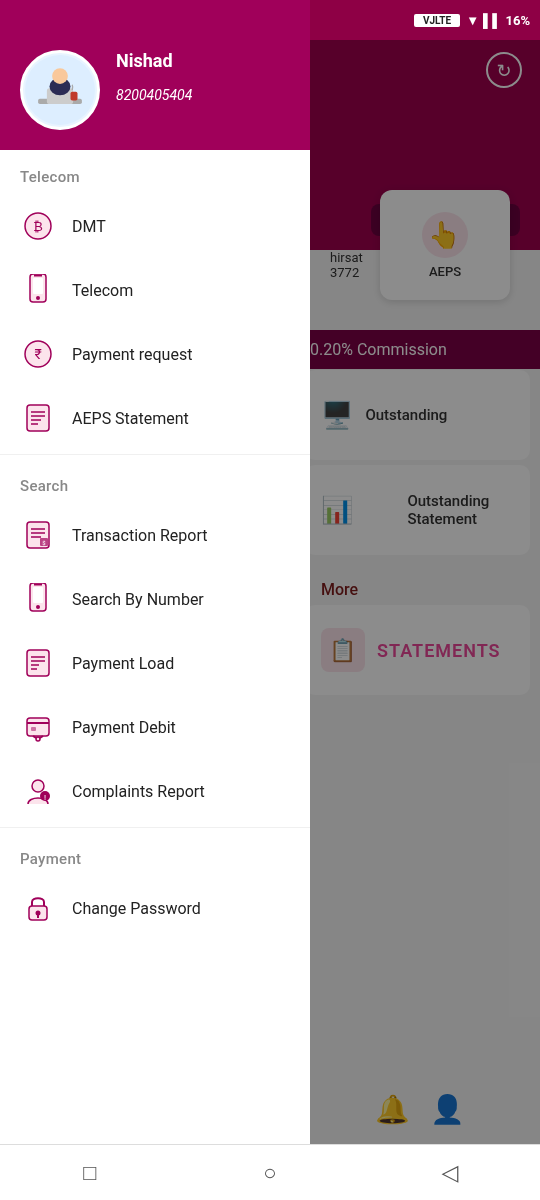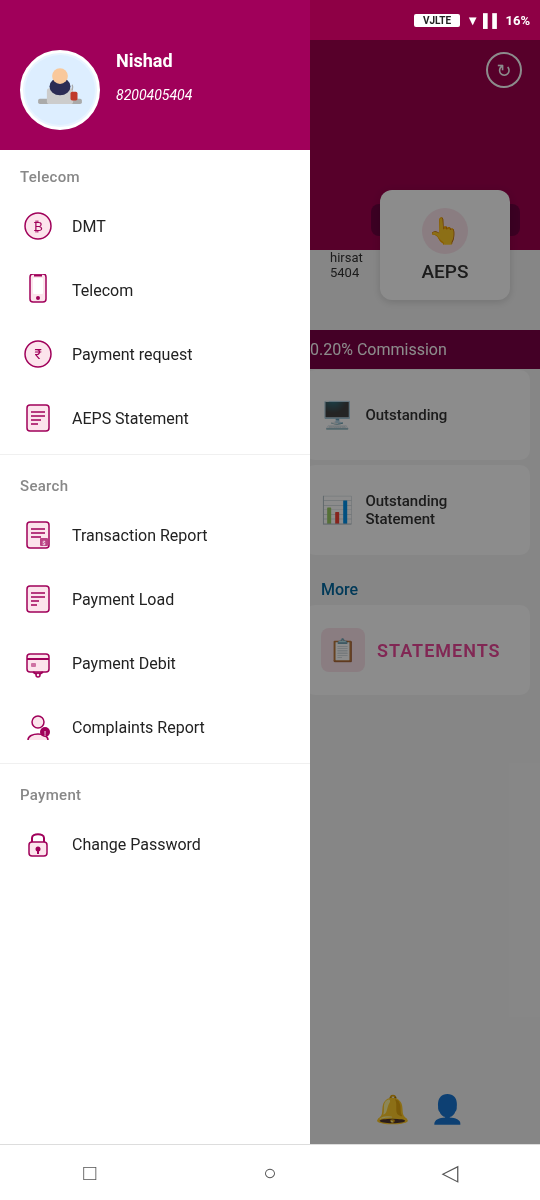--- a/index.html
+++ b/index.html
@@ -210,41 +210,41 @@
     </div>
   </div>
 
   <div style="position:absolute;top:40px;left:0;width:540px;height:210px;background:#9e004e;z-index:2;">
     <div class="bg-refresh" style="position:absolute;top:12px;right:18px;">↻</div>
     <div style="position:absolute;bottom:14px;right:20px;background:#6d0040;border-radius:8px;padding:7px 16px;color:white;font-size:15px;font-weight:bold;">AEPS : ₹ 2033.27</div>
   </div>
 
   <div style="position:absolute;top:190px;right:30px;background:white;border-radius:12px;width:130px;height:110px;display:flex;flex-direction:column;align-items:center;justify-content:center;gap:6px;z-index:3;box-shadow:0 2px 8px rgba(0,0,0,0.15);">
     <div style="width:46px;height:46px;border-radius:50%;background:#fce4ec;display:flex;align-items:center;justify-content:center;font-size:26px;">👆</div>
-    <div style="font-size:19px;color:#333;font-weight:500;">AEPS</div>
+    <div style="font-size:13px;color:#333;font-weight:500;">AEPS</div>
   </div>
 
   <div style="position:absolute;top:250px;left:330px;color:#333;font-size:13px;z-index:3;">
     <div>hirsat</div>
-    <div>5404</div>
+    <div>3772</div>
   </div>
 
   <div style="position:absolute;top:330px;left:300px;right:0;background:#7d0045;color:white;padding:10px;font-size:16px;z-index:3;">0.20% Commission</div>
 
   <div style="position:absolute;top:360px;left:305px;right:10px;background:white;border-radius:10px;height:90px;display:flex;align-items:center;padding:0 16px;gap:12px;z-index:3;margin-top:10px;">
     <div style="font-size:26px;color:#a0005a;">🖥️</div>
     <div style="font-size:15px;color:#333;font-weight:500;">Outstanding</div>
   </div>
 
   <div style="position:absolute;top:465px;left:305px;right:10px;background:white;border-radius:10px;height:90px;display:flex;align-items:center;padding:0 16px;gap:12px;z-index:3;">
     <div style="font-size:26px;color:#a0005a;">📊</div>
-    <div style="font-size:15px;color:#333;font-weight:500;">Outstanding Statement</div>
-  </div>
-
-  <div style="position:absolute;top:570px;left:305px;right:0;padding:10px 16px;font-size:16px;font-weight:500;color:#0369a1;z-index:3;">More</div>
+    <div style="font-size:15px;color:#333;font-weight:500;margin-left:42px;">Outstanding Statement</div>
+  </div>
+
+  <div style="position:absolute;top:570px;left:305px;right:0;padding:10px 16px;font-size:16px;font-weight:500;color:#7f1d1d;z-index:3;">More</div>
 
   <div style="position:absolute;top:605px;left:305px;right:10px;background:white;border-radius:10px;height:90px;display:flex;align-items:center;padding:0 16px;gap:12px;z-index:3;">
     <div style="width:44px;height:44px;background:#fce4ec;border-radius:8px;display:flex;align-items:center;justify-content:center;font-size:22px;">📋</div>
     <div style="font-size:18px;color:#ec4899;font-weight:600;letter-spacing:1px;">STATEMENTS</div>
   </div>
 
   <div style="position:absolute;bottom:56px;left:300px;right:0;background:#f5f5f5;height:70px;display:flex;align-items:center;justify-content:center;gap:20px;z-index:3;">
     <div style="font-size:28px;color:#a0005a;">🔔</div>
     <div style="font-size:28px;color:#888;">👤</div>
   </div>
@@ -336,20 +336,31 @@
         <line x1="8" y1="9" x2="22" y2="9" stroke="#a0005a" stroke-width="1.5"></line>
         <line x1="8" y1="13" x2="22" y2="13" stroke="#a0005a" stroke-width="1.5"></line>
         <line x1="8" y1="17" x2="18" y2="17" stroke="#a0005a" stroke-width="1.5"></line>
         <rect x="17" y="18" width="8" height="8" rx="1" fill="#a0005a" opacity="0.7"></rect>
         <text x="21" y="25" text-anchor="middle" font-size="6" fill="white">$</text>
       </svg>
     </div>
     <span class="menu-label">Transaction Report</span>
   </div>
 
+  <div class="menu-item">
+    <div class="menu-icon">
+      <svg width="28" height="32" viewBox="0 0 28 32">
+        <rect x="6" y="0" width="16" height="28" rx="3" fill="#fce4ec" stroke="#a0005a" stroke-width="1.5"></rect>
+        <rect x="9" y="4" width="10" height="16" rx="1" fill="#fff"></rect>
+        <circle cx="14" cy="24" r="2" fill="#a0005a"></circle>
+        <line x1="10" y1="1.5" x2="18" y2="1.5" stroke="#a0005a" stroke-width="2"></line>
+      </svg>
+    </div>
+    <span class="menu-label">Search By Number</span>
+  </div>
 
   <div class="menu-item">
     <div class="menu-icon">
       <svg width="30" height="30" viewBox="0 0 30 30">
         <rect x="4" y="2" width="22" height="26" rx="3" fill="#fce4ec" stroke="#a0005a" stroke-width="1.5"></rect>
         <line x1="8" y1="9" x2="22" y2="9" stroke="#a0005a" stroke-width="1.5"></line>
         <line x1="8" y1="13" x2="22" y2="13" stroke="#a0005a" stroke-width="1.5"></line>
         <line x1="8" y1="17" x2="16" y2="17" stroke="#a0005a" stroke-width="1.5"></line>
         <line x1="8" y1="21" x2="14" y2="21" stroke="#a0005a" stroke-width="1.5"></line>
       </svg>

